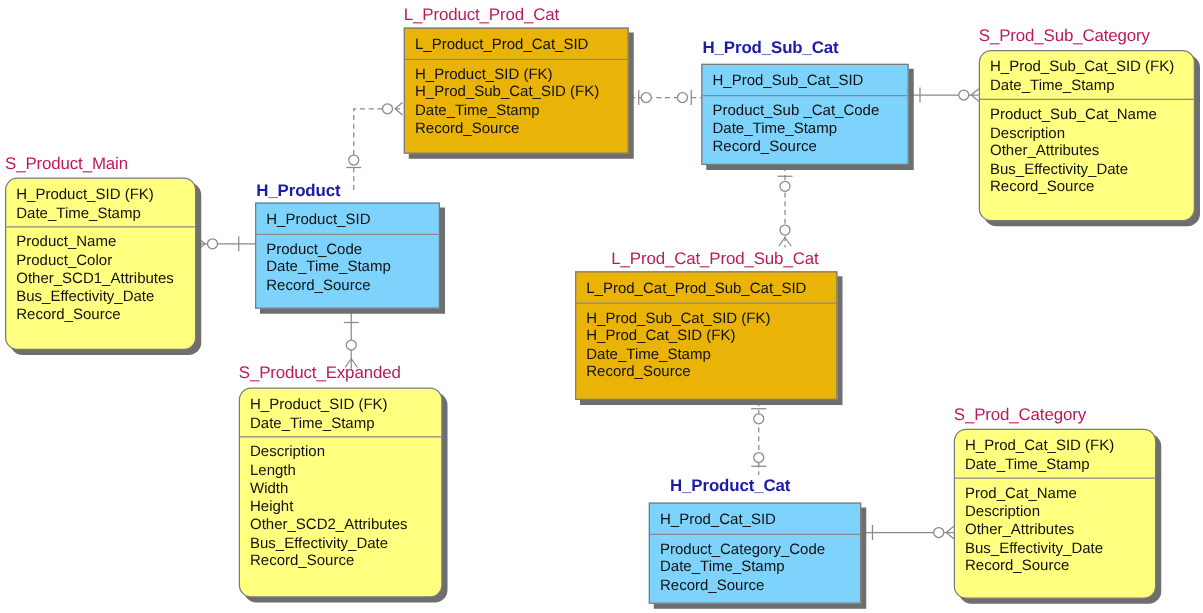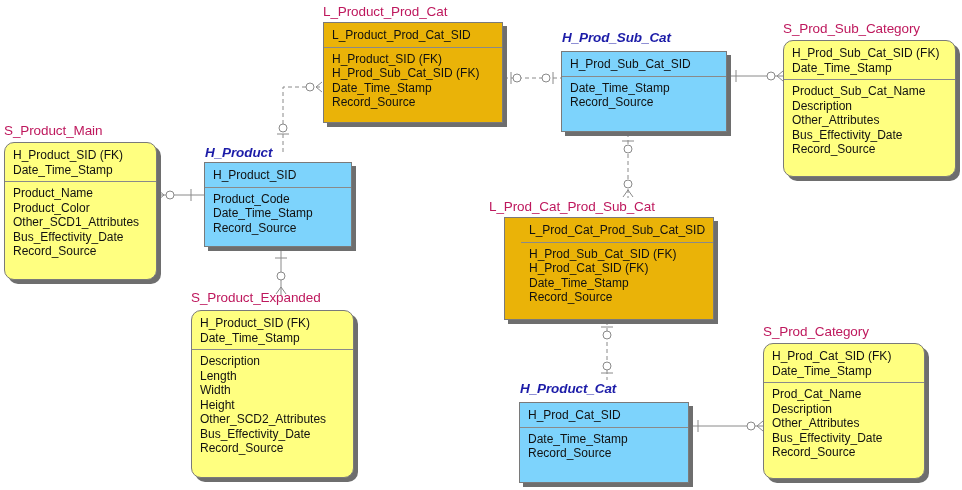--- a/index.html
+++ b/index.html
@@ -5,21 +5,21 @@
   html, body { margin: 0; padding: 0; }
   body {
     width: 962px; height: 490px; position: relative; overflow: hidden;
     background: #ffffff;
     font-family: "Liberation Sans", "DejaVu Sans", sans-serif;
   }
   .title {
     position: absolute; font-size: 13.5px; color: #be185d; white-space: nowrap;
     letter-spacing: -0.1px;
   }
-  .title.hub { color: #1c1ca8; font-weight: bold; font-style: italic; }
+  .title.hub { color: #1c1ca8; font-weight: bold; }
   .entity {
     position: absolute; box-sizing: border-box;
     border: 1px solid #7a7a7a;
     box-shadow: 4px 4px 0 #6e6e6e;
     font-size: 12px; color: #111;
     line-height: 14.5px;
   }
   .entity.sat { background: #ffff80; border-radius: 10px; }
   .entity.hub { background: #7dd3fc; }
   .entity.link { background: #eab308; }
@@ -136,20 +136,21 @@
       <div class="row">Record_Source</div>
     </div>
 </div>
 
 <div class="title hub" style="left:562px; top:30px;">H_Prod_Sub_Cat</div>
 <div class="entity hub" style="left:561px; top:51px; width:166px; height:81px;">
   <div class="keys">
       <div class="row">H_Prod_Sub_Cat_SID</div>
     </div>
   <div class="attrs">
+      <div class="row">Product_Sub _Cat_Code</div>
       <div class="row">Date_Time_Stamp</div>
       <div class="row">Record_Source</div>
     </div>
 </div>
 
 <div class="title" style="left:783px; top:21px;">S_Prod_Sub_Category</div>
 <div class="entity sat" style="left:783px; top:40px; width:173px; height:137px;">
   <div class="keys">
       <div class="row">H_Prod_Sub_Cat_SID (FK)</div>
       <div class="row">Date_Time_Stamp</div>
@@ -157,21 +158,21 @@
   <div class="attrs">
       <div class="row">Product_Sub_Cat_Name</div>
       <div class="row">Description</div>
       <div class="row">Other_Attributes</div>
       <div class="row">Bus_Effectivity_Date</div>
       <div class="row">Record_Source</div>
     </div>
 </div>
 
 <div class="title" style="left:489px; top:199px;">L_Prod_Cat_Prod_Sub_Cat</div>
-<div class="entity link" style="left:504px; top:217px; width:210px; height:103px;padding-left:16px;">
+<div class="entity link" style="left:460px; top:217px; width:210px; height:103px;">
   <div class="keys">
       <div class="row">L_Prod_Cat_Prod_Sub_Cat_SID</div>
     </div>
   <div class="attrs">
       <div class="row">H_Prod_Sub_Cat_SID (FK)</div>
       <div class="row">H_Prod_Cat_SID (FK)</div>
       <div class="row">Date_Time_Stamp</div>
       <div class="row">Record_Source</div>
     </div>
 </div>
@@ -186,26 +187,27 @@
       <div class="row">Description</div>
       <div class="row">Length</div>
       <div class="row">Width</div>
       <div class="row">Height</div>
       <div class="row">Other_SCD2_Attributes</div>
       <div class="row">Bus_Effectivity_Date</div>
       <div class="row">Record_Source</div>
     </div>
 </div>
 
-<div class="title hub" style="left:520px; top:381px;">H_Product_Cat</div>
+<div class="title hub" style="left:536px; top:381px;">H_Product_Cat</div>
 <div class="entity hub" style="left:519px; top:402px; width:170px; height:81px;">
   <div class="keys">
       <div class="row">H_Prod_Cat_SID</div>
     </div>
   <div class="attrs">
+      <div class="row">Product_Category_Code</div>
       <div class="row">Date_Time_Stamp</div>
       <div class="row">Record_Source</div>
     </div>
 </div>
 
 <div class="title" style="left:763px; top:324px;">S_Prod_Category</div>
 <div class="entity sat" style="left:763px; top:343px; width:162px; height:136px;">
   <div class="keys">
       <div class="row">H_Prod_Cat_SID (FK)</div>
       <div class="row">Date_Time_Stamp</div>

